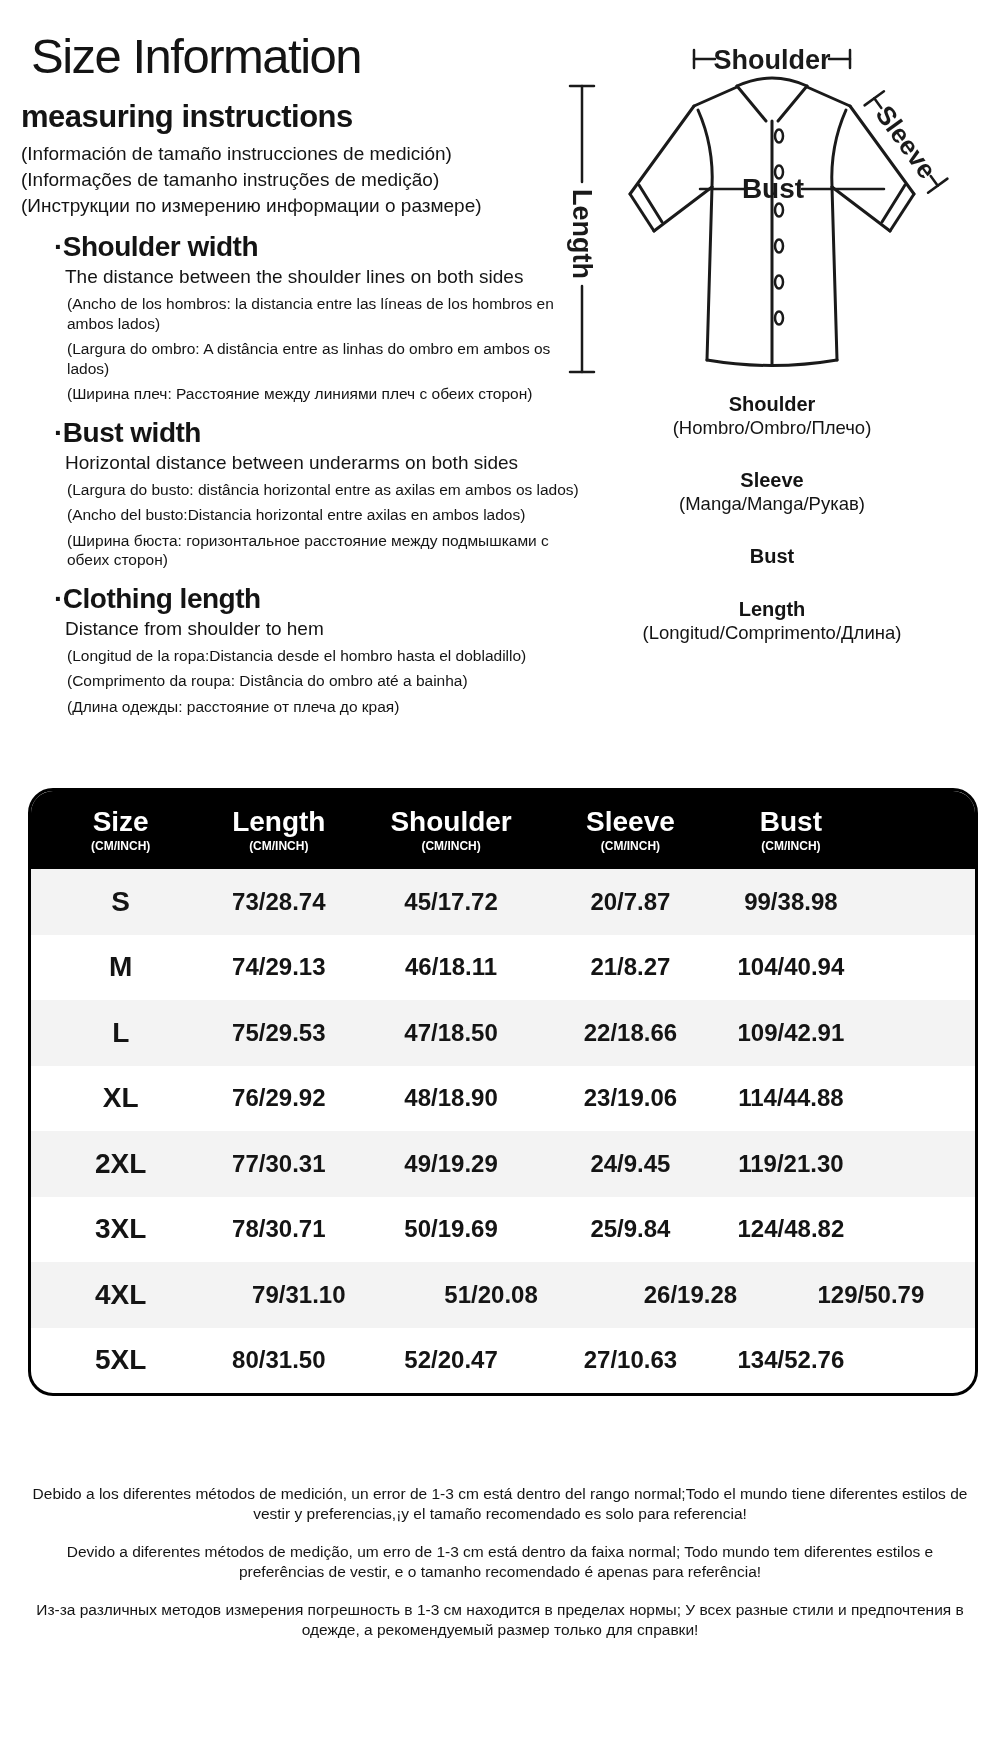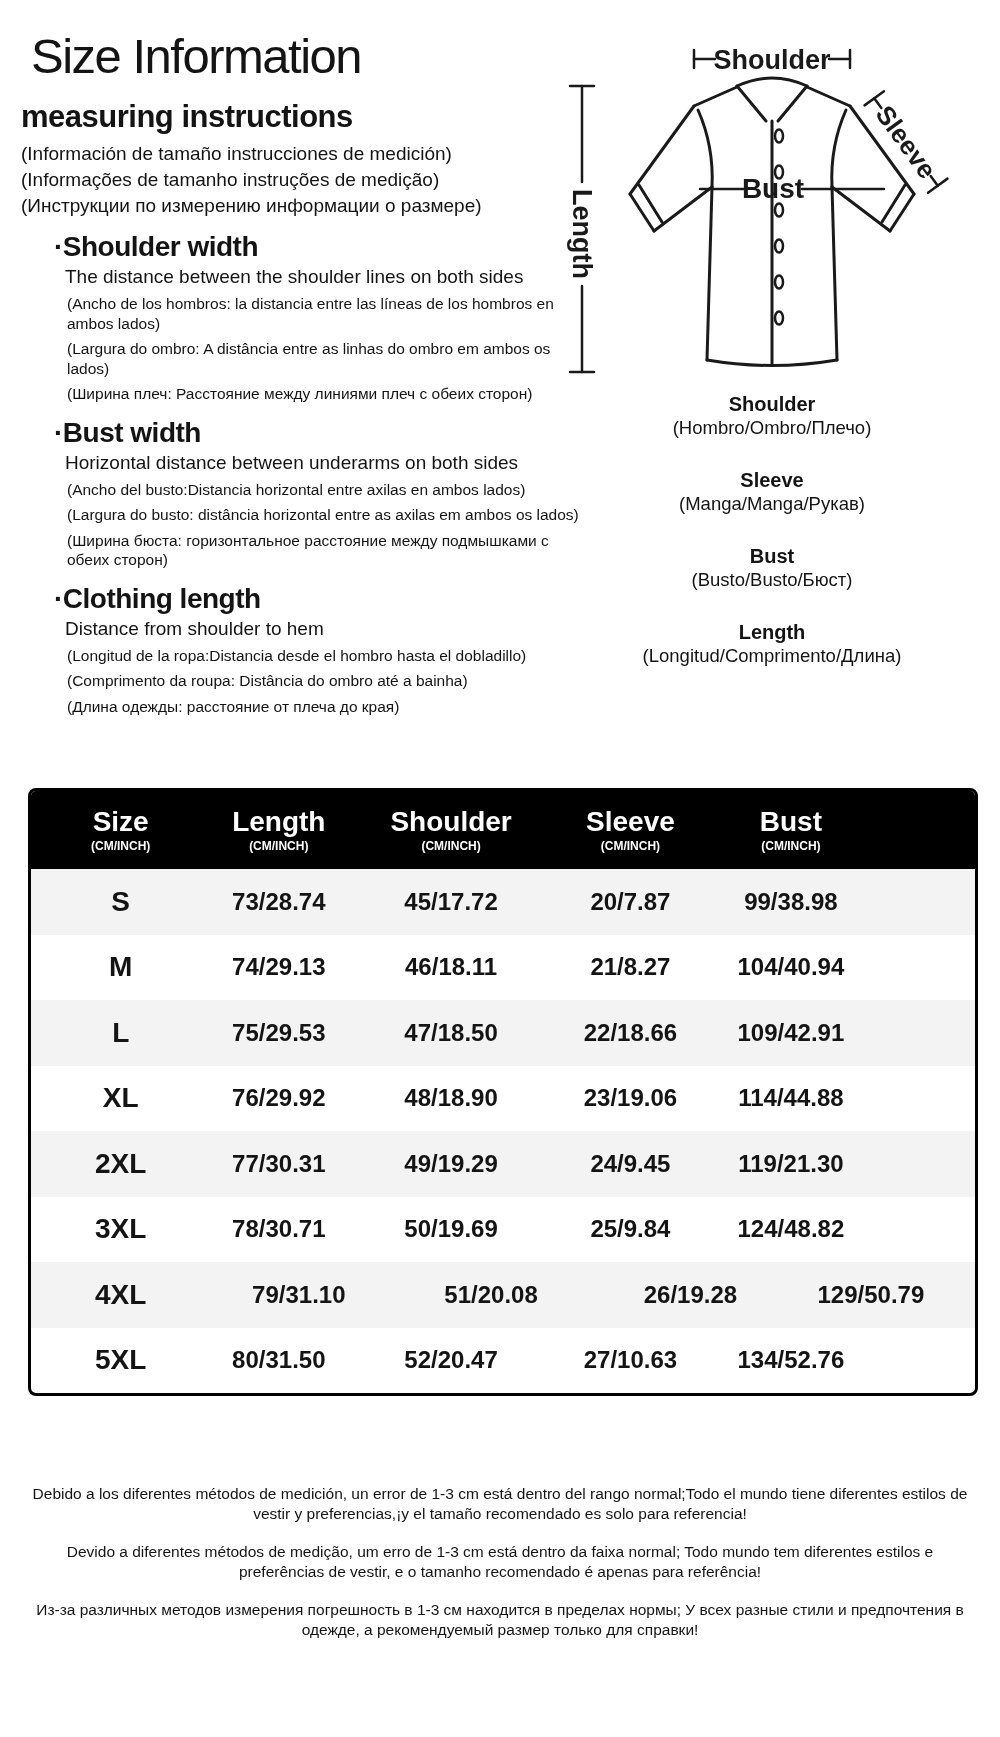--- a/index.html
+++ b/index.html
@@ -24,21 +24,21 @@
   .shirt-line { stroke:#1a1a1a; stroke-width:3; fill:none; stroke-linecap:round; }
   .thin-line  { stroke:#1a1a1a; stroke-width:2.5; fill:none; stroke-linecap:round; }
   .diag-label { fill:#1a1a1a; font-family:"Liberation Sans",sans-serif; font-weight:600; }
   
   .legend { position:absolute; left:552px; top:392px; width:440px; text-align:center; }
   .legend-entry { margin-bottom:29px; }
   .legend-term { font-size:20px; font-weight:800; line-height:24px; }
   .legend-tr { font-size:18.5px; line-height:23px; }
   
   .size-table { position:absolute; left:28px; top:788px; width:944px;
-    border:3px solid #000; border-radius:8px; overflow:hidden; }
+    border:3px solid #000; border-radius:25px; overflow:hidden; }
   .trow { display:grid; grid-template-columns:19% 14.5% 22% 16% 18% auto;
     align-items:center; text-align:center; }
   .thead { height:78px; }
   .hcell { display:flex; flex-direction:column; justify-content:center; }
   .col-label { font-size:28px; font-weight:800; line-height:32px; }
   .col-unit  { font-size:12px; font-weight:700; line-height:16px; }
   .tbody-row { height:65.5px; font-size:24px; font-weight:700; }
   .cell-size { font-size:28px; font-weight:800; }
   
   .footer { position:absolute; left:0; top:1484px; width:1000px; text-align:center; }
@@ -67,22 +67,22 @@
         <p>(Ancho de los hombros: la distancia entre las líneas de los hombros en ambos lados)</p>
         <p>(Largura do ombro: A distância entre as linhas do ombro em ambos os lados)</p>
         <p>(Ширина плеч: Расстояние между линиями плеч с обеих сторон)</p>
       </div>
     </div>
 
     <div class="section">
       <div class="section-title">·Bust width</div>
       <div class="section-desc">Horizontal distance between underarms on both sides</div>
       <div class="section-trans">
+        <p>(Largura do busto: distância horizontal entre as axilas em ambos os lados)</p>
         <p>(Ancho del busto:Distancia horizontal entre axilas en ambos lados)</p>
-        <p>(Largura do busto: distância horizontal entre as axilas em ambos os lados)</p>
         <p>(Ширина бюста: горизонтальное расстояние между подмышками с обеих сторон)</p>
       </div>
     </div>
 
     <div class="section">
       <div class="section-title">·Clothing length</div>
       <div class="section-desc">Distance from shoulder to hem</div>
       <div class="section-trans">
         <p>(Longitud de la ropa:Distancia desde el hombro hasta el dobladillo)</p>
         <p>(Comprimento da roupa: Distância do ombro até a bainha)</p>
@@ -160,21 +160,20 @@
     <div class="legend-entry">
       <div class="legend-term">Shoulder</div>
       <div class="legend-tr">(Hombro/Ombro/Плечо)</div>
     </div>
     <div class="legend-entry">
       <div class="legend-term">Sleeve</div>
       <div class="legend-tr">(Manga/Manga/Рукав)</div>
     </div>
     <div class="legend-entry">
       <div class="legend-term">Bust</div>
-      <div class="legend-tr">(Busto/Busto/Бюст)</div>
     </div>
     <div class="legend-entry">
       <div class="legend-term">Length</div>
       <div class="legend-tr">(Longitud/Comprimento/Длина)</div>
     </div>
   </div>
 
   <div class="size-table">
     <div class="trow thead" style="background:#000; color:#fff;">
       <div class="hcell">

